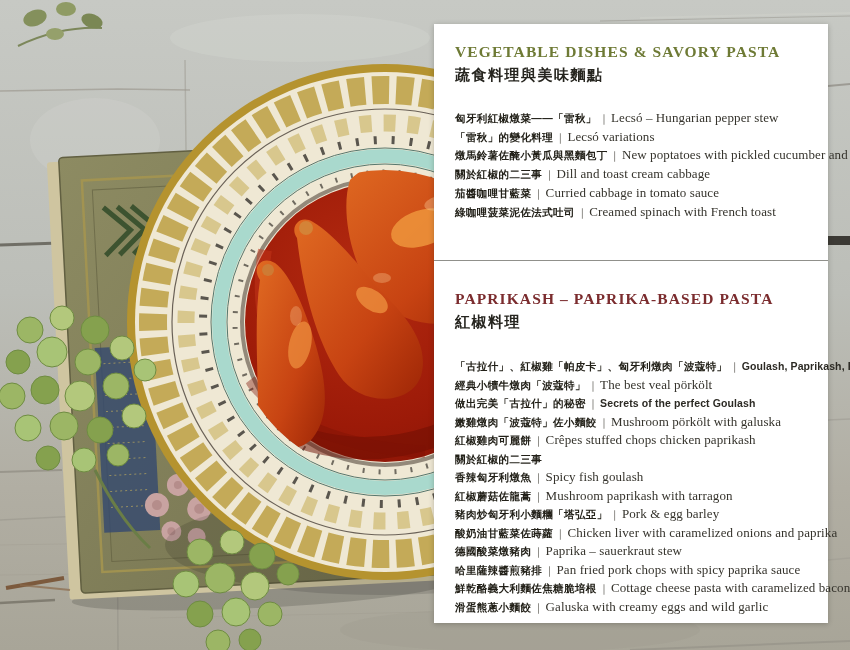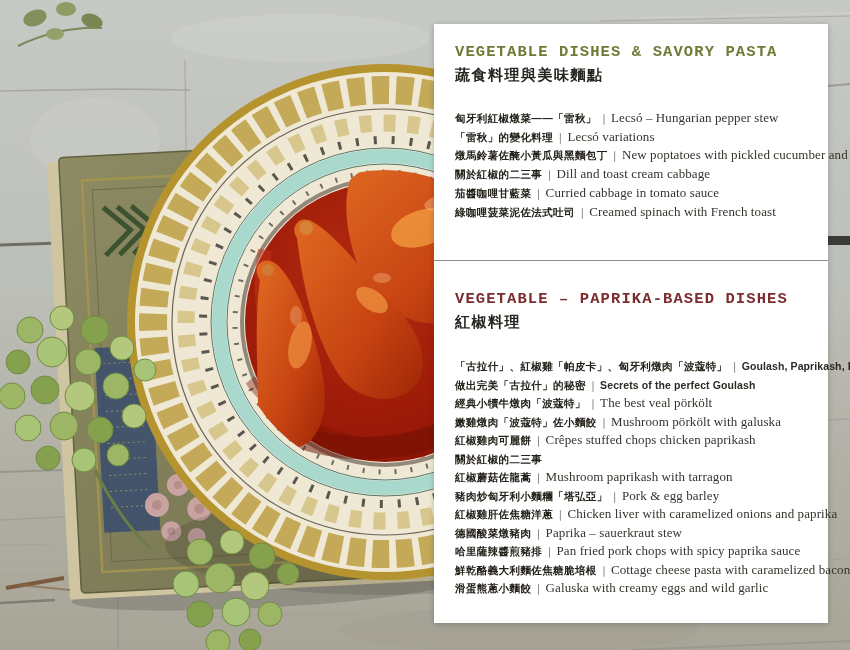--- a/index.html
+++ b/index.html
@@ -14,21 +14,21 @@
   .panel{
     position:absolute;left:434px;top:24px;width:394px;height:599px;
     background:#ffffff;box-sizing:border-box;
     box-shadow:0 1px 5px rgba(40,38,32,.28);
   }
   .menu-section{box-sizing:border-box;padding:0 18px 0 21px;}
   .sec-1{height:217px;}
   .sec-2{padding-top:0;}
   .divider{height:0;border-top:1.5px solid #90908b;margin:0;}
   h1.sec-title{
-    margin:19px 0 0;font-family:Liberation Mono, monospace;font-weight:700;
+    margin:19px 0 0;font-family:Liberation Serif, serif;font-weight:700;
     font-size:15.5px;line-height:18px;letter-spacing:1.1px;
   }
   h2.sec-subtitle{
     margin:4px 0 0;font-size:15px;line-height:20px;letter-spacing:1.5px;
     color:#26251f;font-weight:700;
   }
   .sec-2 h1.sec-title{margin-top:29px;}
   .items{margin-top:24px;}
   .sec-2 .items{margin-top:25px;}
   .menu-item{
@@ -234,32 +234,33 @@
           <div class="menu-item"><span class="zh">燉馬鈴薯佐醃小黃瓜與黑麵包丁</span><span class="sep">｜</span><span class="en">New poptatoes with pickled cucumber and rye crumbs</span></div>
           <div class="menu-item"><span class="zh">關於紅椒的二三事</span><span class="sep">｜</span><span class="en">Dill and toast cream cabbage</span></div>
           <div class="menu-item"><span class="zh">茄醬咖哩甘藍菜</span><span class="sep">｜</span><span class="en">Curried cabbage in tomato sauce</span></div>
           <div class="menu-item"><span class="zh">綠咖哩菠菜泥佐法式吐司</span><span class="sep">｜</span><span class="en">Creamed spinach with French toast</span></div>
         </div>
     </section>
 
     <div class="divider"></div>
 
     <section class="menu-section sec-2">
-      <h1 class="sec-title" style="color: rgb(123, 44, 46);">VEGETABLE – PAPRIKA-BASED DISHES</h1>
+      <h1 class="sec-title" style="color: rgb(123, 44, 46);">PAPRIKASH – PAPRIKA-BASED PASTA</h1>
       <h2 class="sec-subtitle">紅椒料理</h2>
       <div class="items">
           <div class="menu-item bold"><span class="zh">「古拉什」、紅椒雞「帕皮卡」、匈牙利燉肉「波蔻特」</span><span class="sep">｜</span><span class="en">Goulash, Paprikash, Pörkölt</span></div>
+          <div class="menu-item"><span class="zh">經典小犢牛燉肉「波蔻特」</span><span class="sep">｜</span><span class="en">The best veal pörkölt</span></div>
           <div class="menu-item bold"><span class="zh">做出完美「古拉什」的秘密</span><span class="sep">｜</span><span class="en">Secrets of the perfect Goulash</span></div>
-          <div class="menu-item"><span class="zh">經典小犢牛燉肉「波蔻特」</span><span class="sep">｜</span><span class="en">The best veal pörkölt</span></div>
           <div class="menu-item"><span class="zh">嫩雞燉肉「波蔻特」佐小麵餃</span><span class="sep">｜</span><span class="en">Mushroom pörkölt with galuska</span></div>
           <div class="menu-item"><span class="zh">紅椒雞肉可麗餅</span><span class="sep">｜</span><span class="en">Crêpes stuffed chops chicken paprikash</span></div>
           <div class="menu-item bold"><span class="zh">關於紅椒的二三事</span></div>
+          <div class="menu-item"><span class="zh">香辣匈牙利燉魚</span><span class="sep">｜</span><span class="en">Spicy fish goulash</span></div>
           <div class="menu-item"><span class="zh">紅椒蘑菇佐龍蒿</span><span class="sep">｜</span><span class="en">Mushroom paprikash with tarragon</span></div>
           <div class="menu-item"><span class="zh">豬肉炒匈牙利小麵糰「塔弘亞」</span><span class="sep">｜</span><span class="en">Pork &amp; egg barley</span></div>
-          <div class="menu-item"><span class="zh">紅椒雞肝佐焦糖洋蔥</span><span class="sep">｜</span><span class="en">Chicken liver with caramelized onions and paprika</span></div>
+          <div class="menu-item"><span class="zh">酸奶油甘藍菜佐蒔蘿</span><span class="sep">｜</span><span class="en">Chicken liver with caramelized onions and paprika</span></div>
           <div class="menu-item"><span class="zh">德國酸菜燉豬肉</span><span class="sep">｜</span><span class="en">Paprika – sauerkraut stew</span></div>
           <div class="menu-item"><span class="zh">哈里薩辣醬煎豬排</span><span class="sep">｜</span><span class="en">Pan fried pork chops with spicy paprika sauce</span></div>
           <div class="menu-item"><span class="zh">鮮乾酪義大利麵佐焦糖脆培根</span><span class="sep">｜</span><span class="en">Cottage cheese pasta with caramelized bacon</span></div>
           <div class="menu-item"><span class="zh">滑蛋熊蔥小麵餃</span><span class="sep">｜</span><span class="en">Galuska with creamy eggs and wild garlic</span></div>
         </div>
     </section>
 
   </div>
 </div>
 

